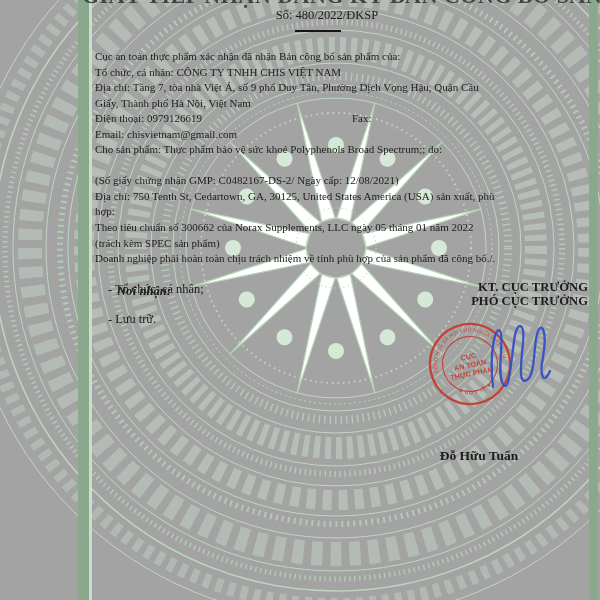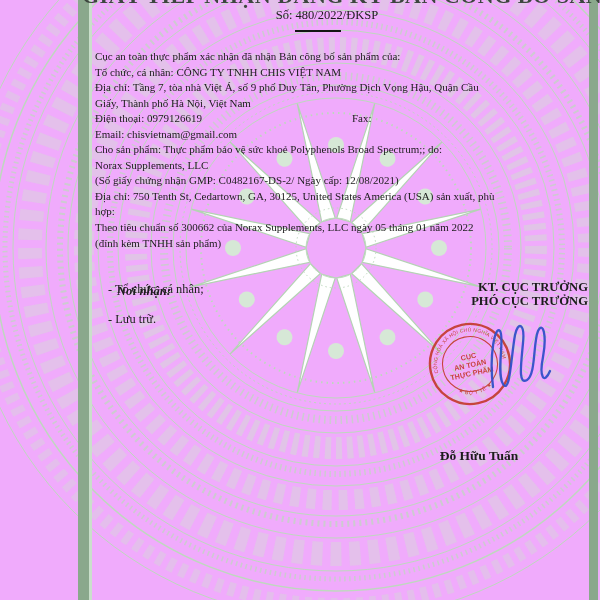--- a/index.html
+++ b/index.html
@@ -1,16 +1,16 @@
 <!DOCTYPE html>
 <html><head>
 <meta charset="utf-8">
 <style>
   html,body{margin:0;padding:0;background:#fff;}
-  .page{position:relative;width:600px;height:600px;background:#f0abfc;overflow:hidden;
+  .page{position:relative;width:600px;height:600px;background:#a3a3a3;overflow:hidden;
         font-family:"Liberation Serif","DejaVu Serif",serif;color:#1c1c1c;}
   .watermark{position:absolute;left:0;top:0;width:600px;height:600px;}
   .border-left{position:absolute;left:78px;top:0;width:11px;height:600px;background:#8aa88c;border-right:3px solid #cadfcb;}
   .border-right{position:absolute;left:589px;top:0;width:9px;height:600px;background:#8aa88c;}
   .title-clipped{position:absolute;top:-17px;left:82px;width:508px;text-align:center;font-weight:bold;
         font-size:22px;letter-spacing:.5px;color:#3d463f;white-space:nowrap;}
   .doc-number{position:absolute;top:8px;left:227px;width:200px;text-align:center;font-size:12.5px;}
   .number-underline{position:absolute;top:30px;left:295px;width:46px;height:2px;background:#151515;}
   .bline{position:absolute;left:95px;font-size:11px;white-space:nowrap;}
   .l0{top:50px}.l1{top:65.5px}.l2{top:81px}.l3{top:96.5px}
@@ -100,26 +100,26 @@
   <div class="number-underline"></div>
 
   <div class="bline l0">Cục an toàn thực phẩm xác nhận đã nhận Bản công bố sản phẩm của:</div>
   <div class="bline l1">Tổ chức, cá nhân: CÔNG TY TNHH CHIS VIỆT NAM</div>
   <div class="bline l2">Địa chỉ: Tầng 7, tòa nhà Việt Á, số 9 phố Duy Tân, Phường Dịch Vọng Hậu, Quận Cầu</div>
   <div class="bline l3">Giấy, Thành phố Hà Nội, Việt Nam</div>
   <div class="bline phone">Điện thoại: 0979126619</div>
   <div class="bline fax">Fax:</div>
   <div class="bline l4">Email: chisvietnam@gmail.com</div>
   <div class="bline l5">Cho sản phẩm: Thực phẩm bảo vệ sức khoẻ Polyphenols Broad Spectrum;; do:</div>
-  <div class="bline l6">Norax Supplements, LLC</div>
   <div class="bline l7">(Số giấy chứng nhận GMP: C0482167-DS-2/ Ngày cấp: 12/08/2021)</div>
   <div class="bline l8">Địa chỉ: 750 Tenth St, Cedartown, GA, 30125, United States America (USA) sản xuất, phù</div>
   <div class="bline l9">hợp:</div>
   <div class="bline l10">Theo tiêu chuẩn số 300662 của Norax Supplements, LLC ngày 05 tháng 01 năm 2022</div>
-  <div class="bline l11">(đính kèm TNHH sản phẩm)</div>
+  <div class="bline l11">(trách kèm SPEC sản phẩm)</div>
+  <div class="bline l12">Doanh nghiệp phải hoàn toàn chịu trách nhiệm về tính phù hợp của sản phẩm đã công bố./.</div>
 
   <div class="recip-head">Nơi nhận:</div>
   <div class="recip r0">- Tổ chức, cá nhân;</div>
   <div class="recip r1">- Lưu trữ.</div>
 
   <div class="signer-block">
     <div>KT. CỤC TRƯỞNG</div>
     <div>PHÓ CỤC TRƯỞNG</div>
   </div>
 

